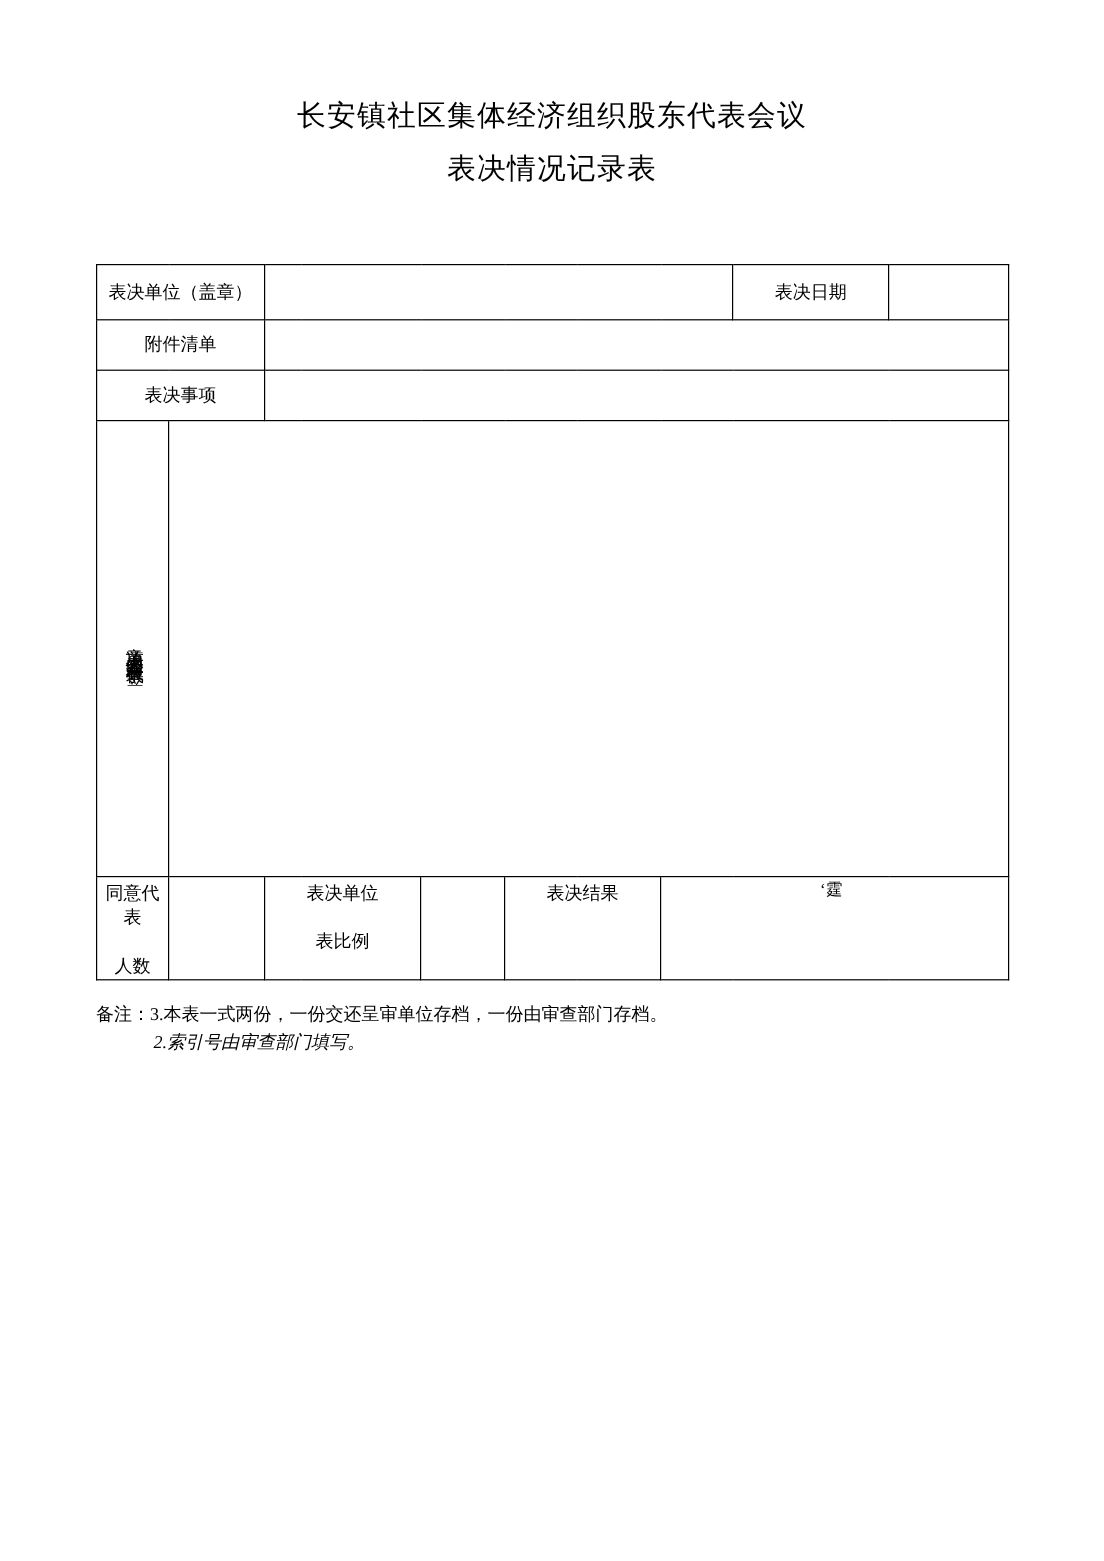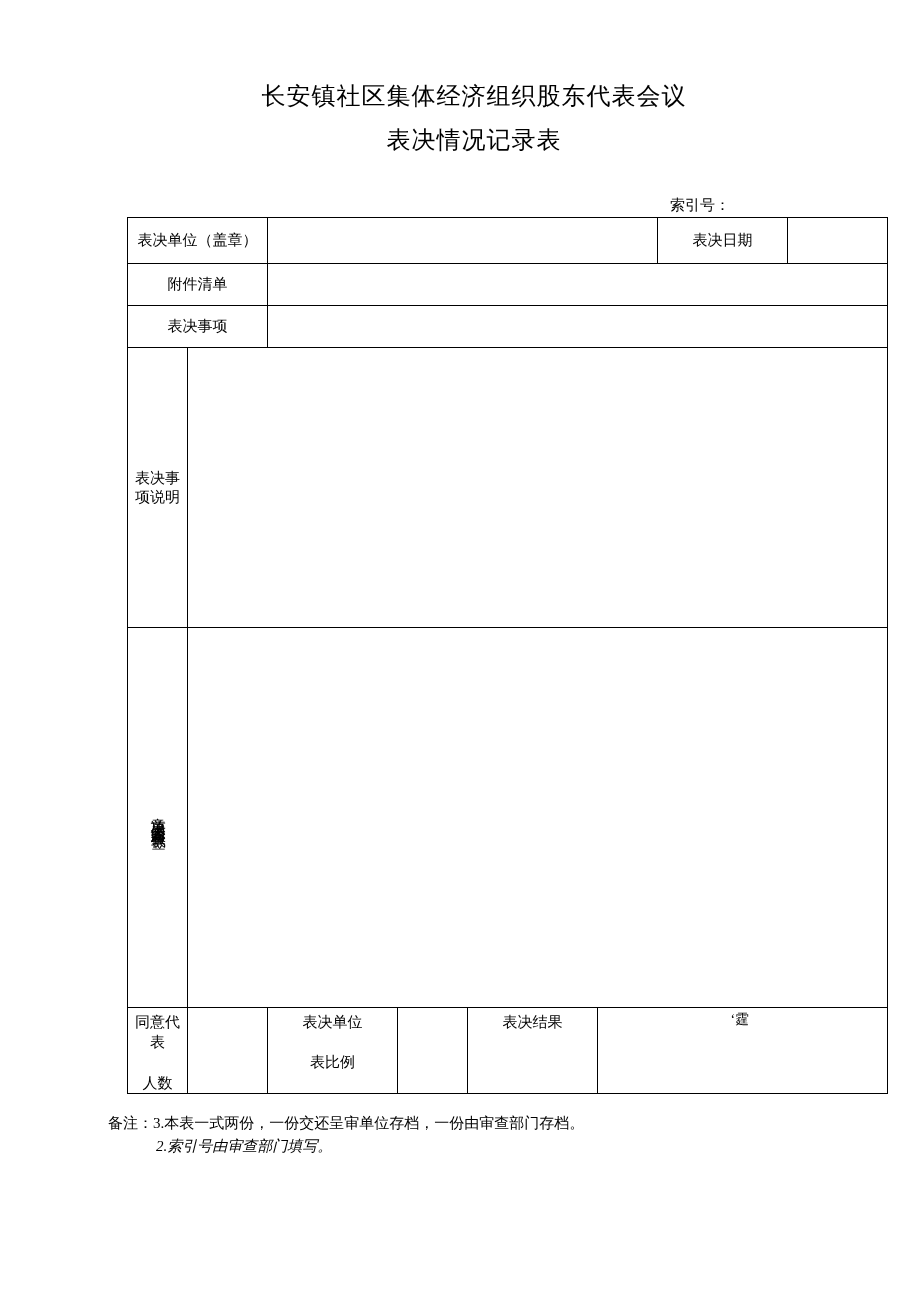--- a/index.html
+++ b/index.html
@@ -5,47 +5,46 @@
     * { margin: 0; padding: 0; box-sizing: border-box; }
     body {
       width: 920px;
       height: 1301px;
       background: #fff;
       font-family: "SimSun", "宋体", serif;
       color: #000;
       position: relative;
     }
     .page {
-      padding: 80px 80px 0 108px;
+      padding: 80px 80px 0 80px;
     }
     .title1 {
       text-align: center;
       font-size: 24px;
       font-weight: normal;
       margin-bottom: 12px;
       letter-spacing: 1px;
     }
     .title2 {
       text-align: center;
       font-size: 24px;
       font-weight: normal;
-      margin-bottom: 40px;
+      margin-bottom: 64px;
       letter-spacing: 1px;
     }
     .index-row {
       text-align: right;
       font-size: 15px;
       padding-right: 110px;
       margin-bottom: 2px;
     }
     table {
       width: 100%;
       border-collapse: collapse;
       table-layout: fixed;
-      margin-left: 19px;
     }
     td {
       border: 1px solid #000;
       font-size: 15px;
       vertical-align: middle;
       text-align: center;
       padding: 0;
     }
     .r1 td { height: 46px; }
     .r2 td { height: 44px; }
@@ -97,21 +96,20 @@
       font-size: 14px;
     }
   </style>
 </head>
 <body>
 
 <div class="page">
   <div class="title1">长安镇社区集体经济组织股东代表会议</div>
   <div class="title2">表决情况记录表</div>
 
-  <div class="index-row">索引号：</div>
 
   <table>
     <colgroup>
       <col style="width:60px">
       <col style="width:80px">
       <col style="width:30px">
       <col style="width:100px">
       <col style="width:70px">
       <col style="width:60px">
       <col style="width:70px">
@@ -132,26 +130,20 @@
     <tr class="r3">
       <td colspan="2">附件清单</td>
       <td colspan="8"></td>
     </tr>
 
     <tr class="r4">
       <td colspan="2">表决事项</td>
       <td colspan="8"></td>
     </tr>
 
-    <tr>
-      <td class="r5a">
-        <span class="vlabel2"><span>表决事</span><br><span>项说明</span></span>
-      </td>
-      <td class="r5a" colspan="9"></td>
-    </tr>
 
     <tr>
       <td class="r5b">
         <span class="vlabel">意决项表名同表事代签</span>
       </td>
       <td class="r5b" colspan="9"></td>
     </tr>
 
     <tr class="r6">
       <td>

